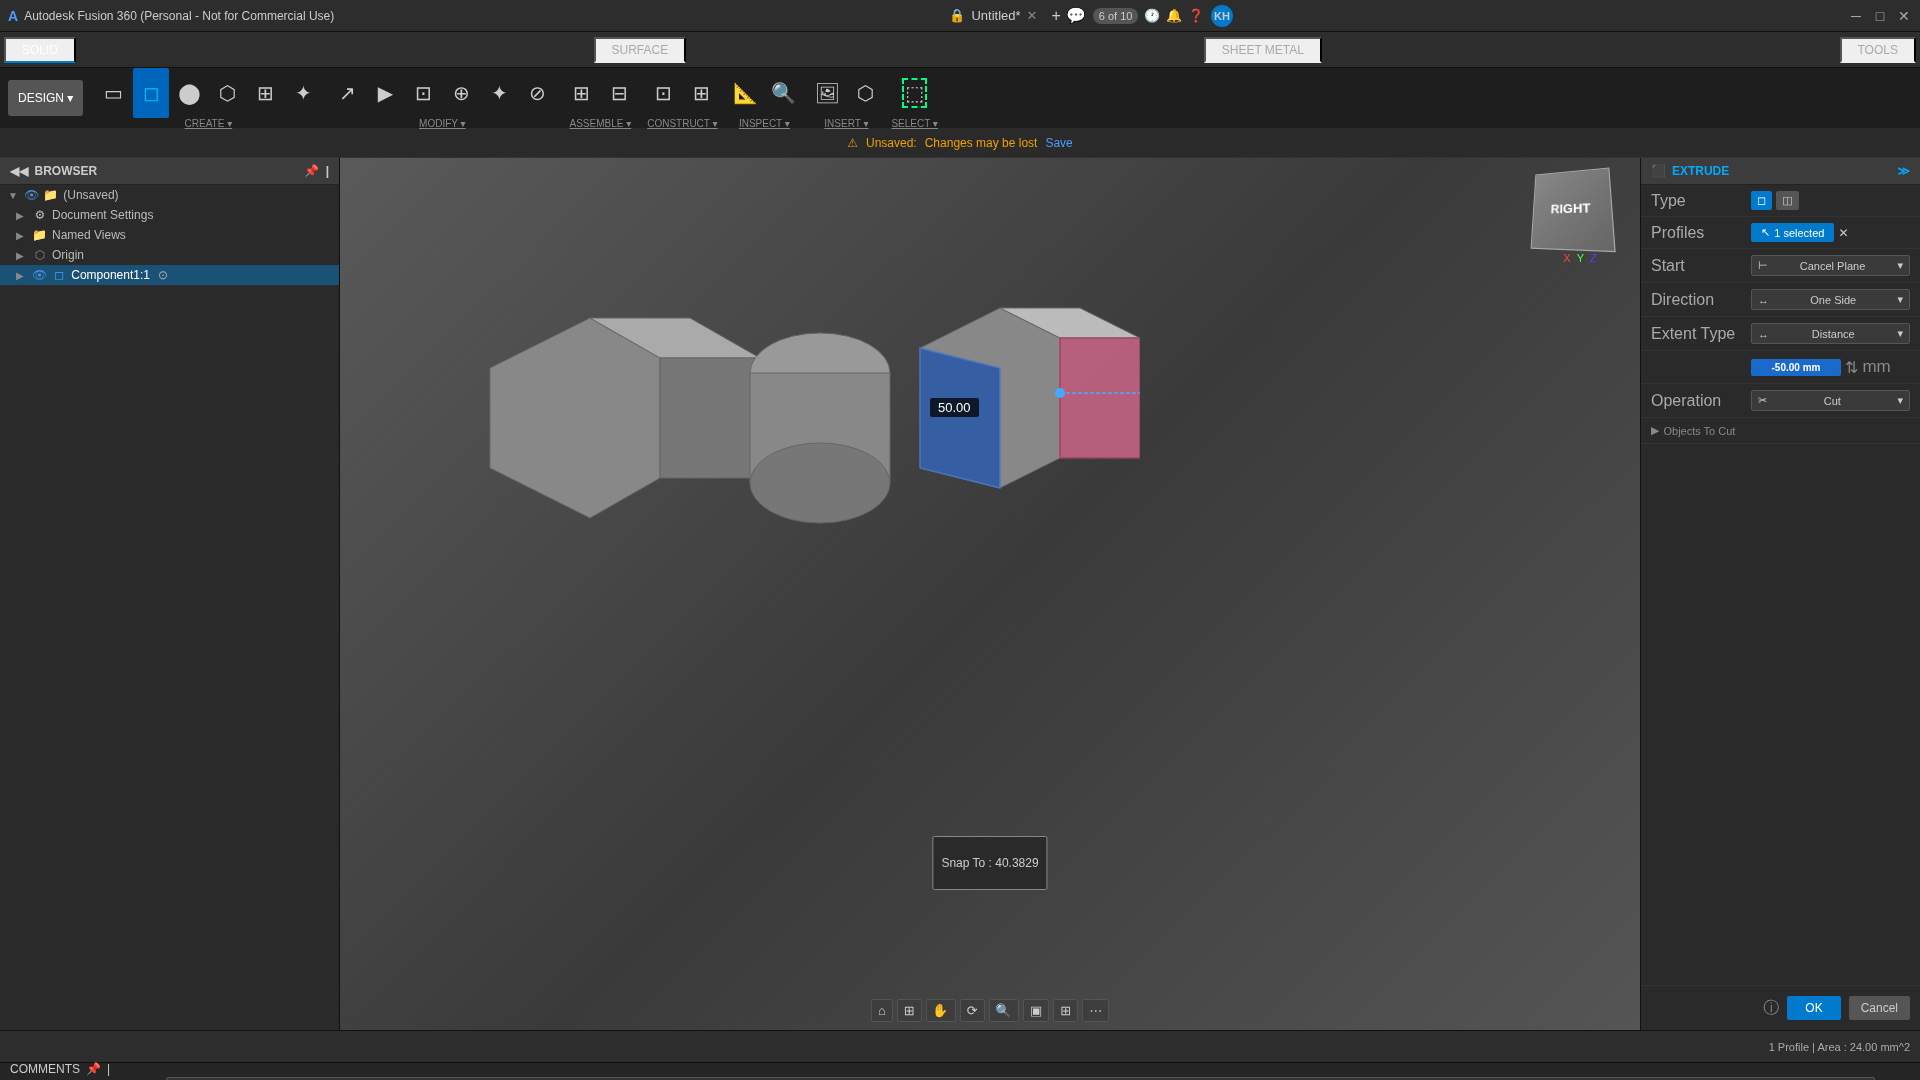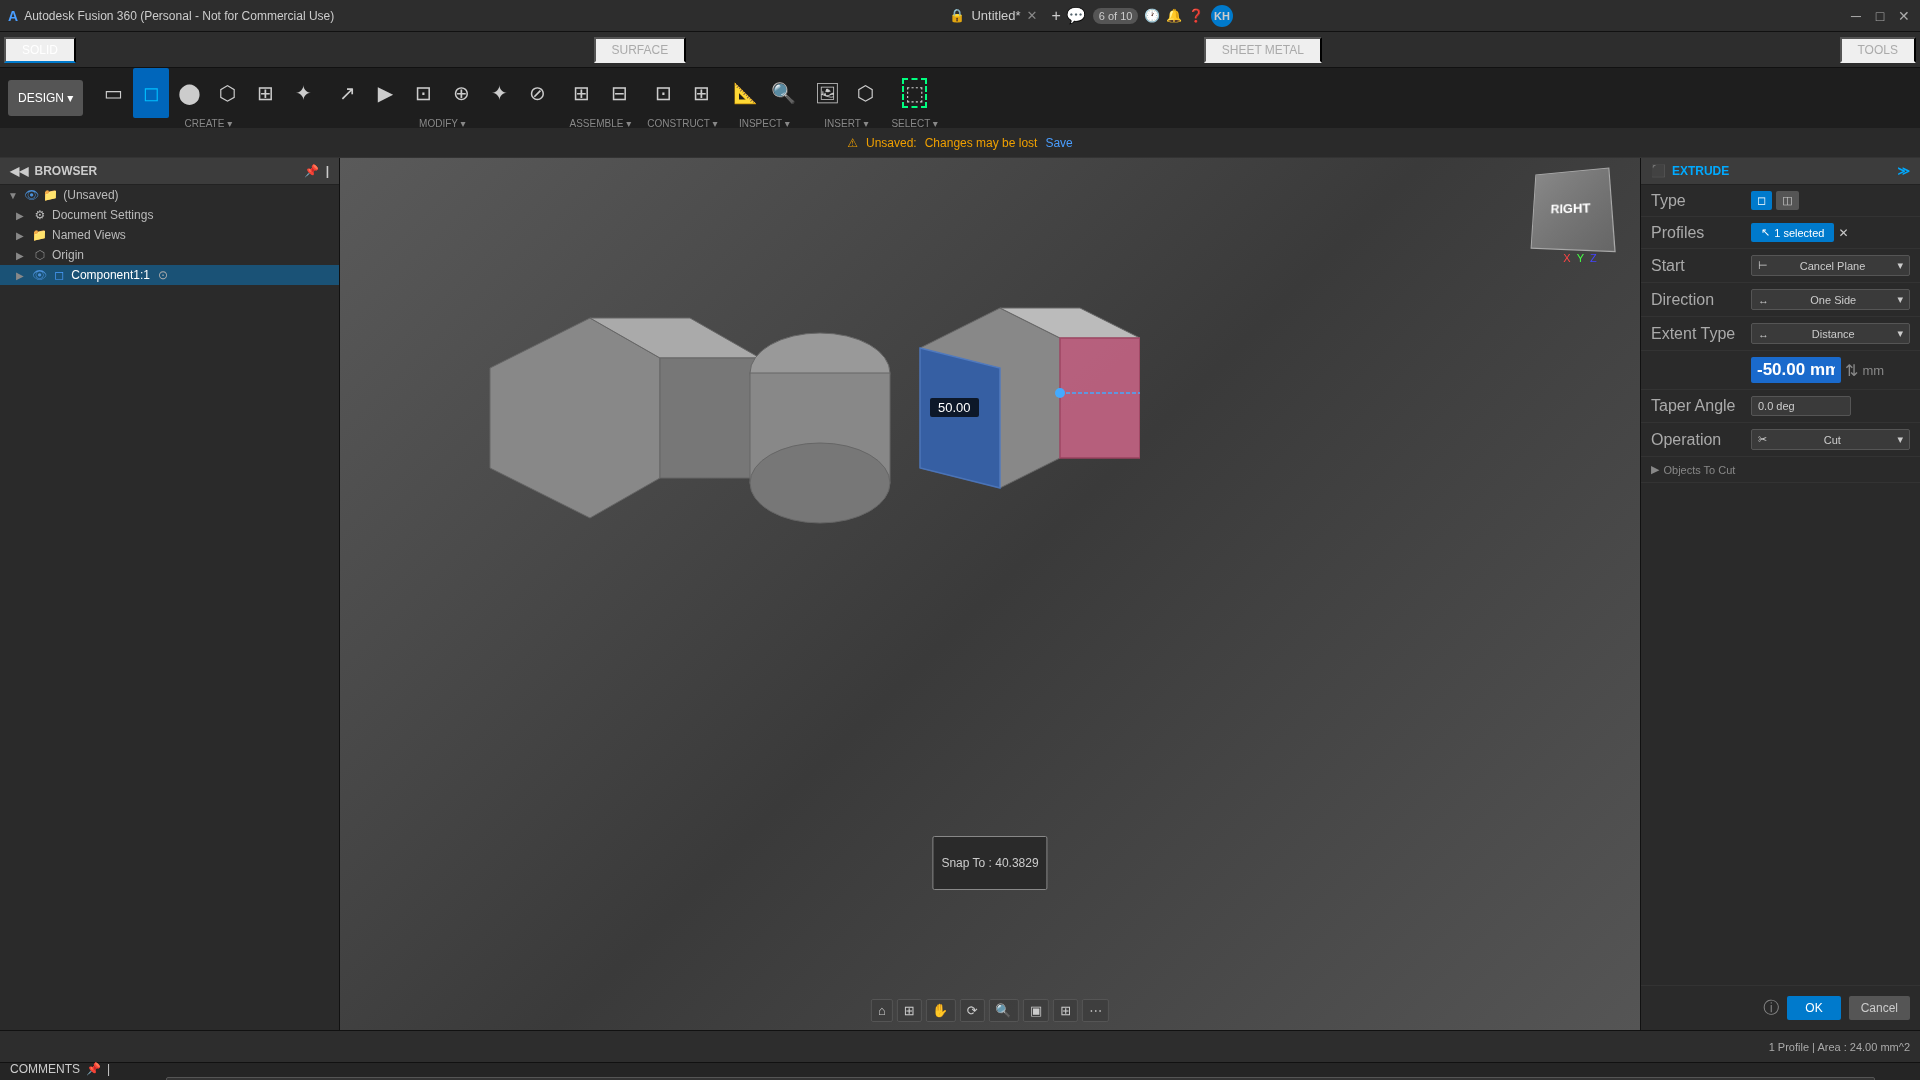--- a/index.html
+++ b/index.html
@@ -9,21 +9,21 @@
     #title-bar { background: #2d2d2d; height: 32px; display: flex; align-items: center; justify-content: space-between; padding: 0 8px; border-bottom: 1px solid #111; }
     #title-bar .left { display: flex; align-items: center; gap: 6px; color: #ccc; font-size: 12px; }
     #title-bar .center { color: #ccc; font-size: 13px; display: flex; align-items: center; gap: 6px; }
     #title-bar .right { display: flex; align-items: center; gap: 8px; }
     #title-bar .win-btn { width: 16px; height: 16px; display: flex; align-items: center; justify-content: center; color: #aaa; font-size: 14px; cursor: pointer; }
     #tab-row { display: flex; align-items: center; height: 36px; padding: 0 4px; gap: 2px; background: #2d2d2d; border-bottom: 1px solid #111; justify-content: space-between; }
     #tab-row .tab { padding: 4px 16px; color: #aaa; cursor: pointer; font-size: 12px; font-weight: 500; border-bottom: 2px solid transparent; }
     #tab-row .tab.active { color: #fff; border-bottom: 2px solid #007acc; }
     #tool-row { display: flex; align-items: center; height: 60px; padding: 0 8px; gap: 4px; }
     .design-btn { background: #555; color: #fff; border: none; padding: 4px 10px; border-radius: 3px; cursor: pointer; font-size: 12px; display: flex; align-items: center; gap: 4px; margin-right: 8px; height: 36px; }
-    .tool-group-label { font-size: 10px; color: #888; text-align: center; }
+    .tool-group-label { font-size: 10px; color: #888; text-align: center; text-decoration: underline; }
     .tool-btn { background: transparent; border: none; color: #ccc; cursor: pointer; padding: 3px; border-radius: 2px; display: flex; flex-direction: column; align-items: center; gap: 1px; min-width: 36px; height: 50px; justify-content: center; font-size: 10px; }
     .tool-btn .icon { font-size: 20px; }
     .tool-btn.active { background: #0066bb; }
     .tool-group-wrap { display: flex; flex-direction: column; align-items: center; }
     .tool-group-wrap .tools { display: flex; gap: 2px; }
 
     
     #main { display: flex; height: calc(1080px - 32px - 36px - 60px - 32px - 48px); }
 
     
@@ -52,22 +52,22 @@
     #right-panel { width: 280px; background: #2a2a2a; border-left: 1px solid #111; display: flex; flex-direction: column; }
     #panel-header { background: #3c3c3c; padding: 6px 10px; font-size: 12px; font-weight: bold; color: #00aaff; display: flex; align-items: center; gap: 6px; border-bottom: 1px solid #222; }
     .panel-row { display: flex; align-items: center; padding: 6px 10px; border-bottom: 1px solid #333; }
     .panel-label { width: 100px; color: #aaa; font-size: 16px; }
     .panel-value { flex: 1; display: flex; align-items: center; gap: 4px; }
     .type-btn { background: #007acc; border: none; color: #fff; padding: 3px 6px; border-radius: 2px; cursor: pointer; font-size: 11px; }
     .type-btn2 { background: #555; border: none; color: #ccc; padding: 3px 6px; border-radius: 2px; cursor: pointer; font-size: 11px; }
     .profile-selected { background: #007acc; color: #fff; padding: 3px 10px; border-radius: 2px; font-size: 11px; display: flex; align-items: center; gap: 4px; }
     .profile-clear { background: transparent; border: none; color: #ccc; cursor: pointer; font-size: 12px; }
     .dropdown-field { background: #3a3a3a; border: 1px solid #555; color: #ccc; padding: 3px 6px; border-radius: 2px; font-size: 11px; flex: 1; display: flex; align-items: center; justify-content: space-between; cursor: pointer; }
-    .value-input { background: #1a6acc; border: none; color: #fff; padding: 3px 6px; border-radius: 2px; font-size: 17px; font-weight: bold; width: 90px; text-align: center; }
-    .value-unit { color: #888; font-size: 13px; }
+    .value-input { background: #1a6acc; border: none; color: #fff; padding: 3px 6px; border-radius: 2px; font-size: 10px; font-weight: bold; width: 90px; text-align: center; }
+    .value-unit { color: #888; font-size: 17px; }
     .section-title { padding: 6px 10px; color: #888; font-size: 11px; cursor: pointer; display: flex; align-items: center; gap: 4px; border-bottom: 1px solid #333; }
     .panel-footer { display: flex; justify-content: flex-end; gap: 8px; padding: 10px; margin-top: auto; border-top: 1px solid #333; }
     .btn-ok { background: #007acc; color: #fff; border: none; padding: 5px 18px; border-radius: 2px; cursor: pointer; font-size: 12px; }
     .btn-cancel { background: #555; color: #ccc; border: none; padding: 5px 12px; border-radius: 2px; cursor: pointer; font-size: 12px; }
     .info-btn { background: transparent; border: none; color: #888; cursor: pointer; font-size: 16px; }
 
     
     #bottom-toolbar { height: 32px; background: #2d2d2d; border-top: 1px solid #111; display: flex; align-items: center; padding: 0 10px; justify-content: space-between; }
     .status-text { color: #aaa; font-size: 11px; }
 
@@ -397,26 +397,20 @@
 
     <div class="panel-row">
       <span class="panel-label"></span>
       <div class="panel-value">
         <input class="value-input" type="text" value="-50.00 mm" style="">
         <span style="color:#888;cursor:pointer;font-size:16px;">⇅</span>
         <span class="value-unit">mm</span>
       </div>
     </div>
 
-    <div class="panel-row">
-      <span class="panel-label">Taper Angle</span>
-      <div class="panel-value">
-        <input type="text" value="0.0 deg" style="background: rgb(58, 58, 58); border: 1px solid rgb(85, 85, 85); color: rgb(204, 204, 204); padding: 3px 6px; border-radius: 2px; font-size: 11px; width: 100px;">
-      </div>
-    </div>
 
     <div class="panel-row">
       <span class="panel-label">Operation</span>
       <div class="panel-value">
         <div class="dropdown-field">
           <span>✂</span>
           <span>Cut</span>
           <span>▾</span>
         </div>
       </div>

